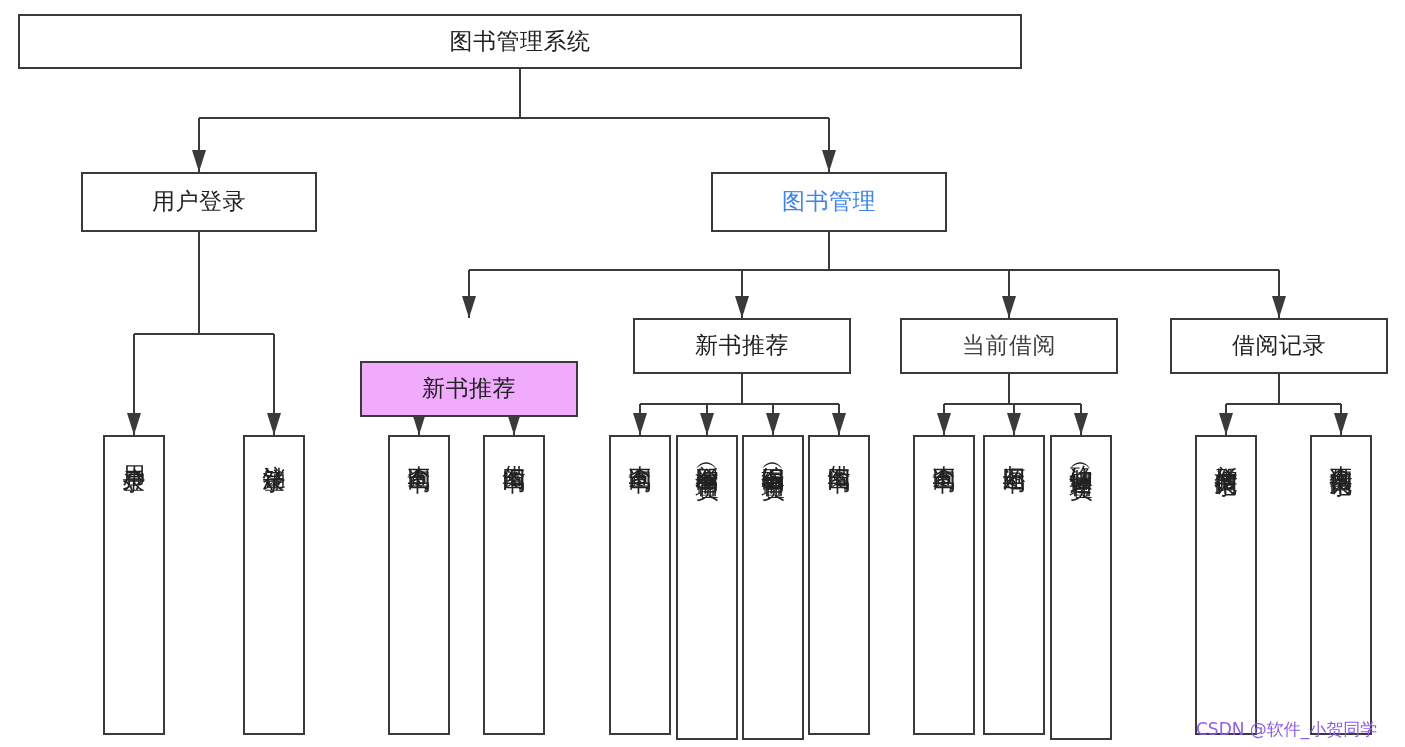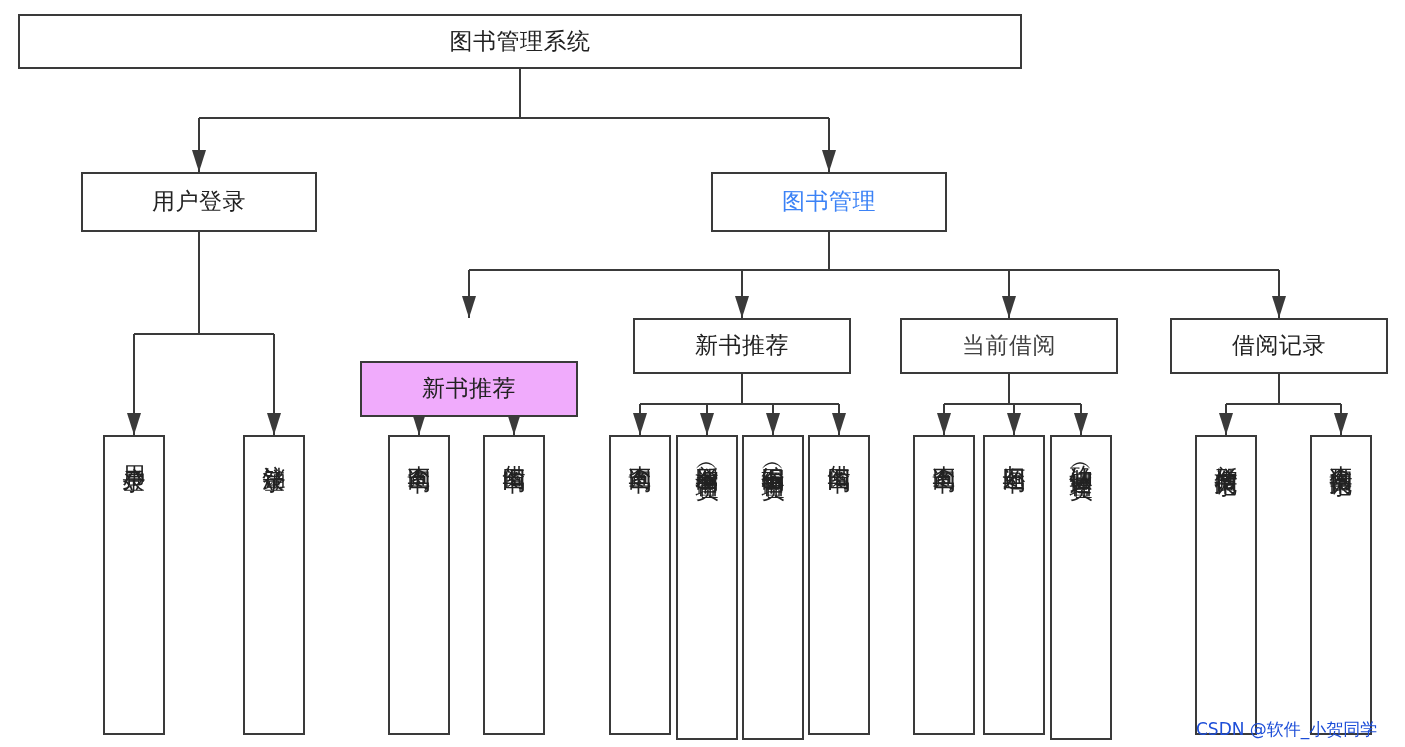--- a/index.html
+++ b/index.html
@@ -173,14 +173,14 @@
       <div class="node-box node-v" style="left: 1050px; top: 435px; width: 62px; height: 305px; border-color: rgb(58, 58, 58); background: rgb(255, 255, 255);">
         <span class="node-label" style="color: rgb(34, 34, 34);">确认归还（管理员）</span>
       </div>
       <div class="node-box node-v" style="left: 1195px; top: 435px; width: 62px; height: 300px; border-color: rgb(58, 58, 58); background: rgb(255, 255, 255);">
         <span class="node-label" style="color: rgb(34, 34, 34);">新增借阅记录</span>
       </div>
       <div class="node-box node-v" style="left: 1310px; top: 435px; width: 62px; height: 300px; border-color: rgb(58, 58, 58); background: rgb(255, 255, 255);">
         <span class="node-label" style="color: rgb(34, 34, 34);">查询借阅记录</span>
       </div>
     </div>
-  <div id="watermark" style="left: 1196px; top: 718px; color: #1d4ed8;">CSDN @软件_小贺同学</div>
+  <div id="watermark" style="left: 1196px; top: 718px; color: #8b5cf6;">CSDN @软件_小贺同学</div>
 </div>
 
 </body></html>

